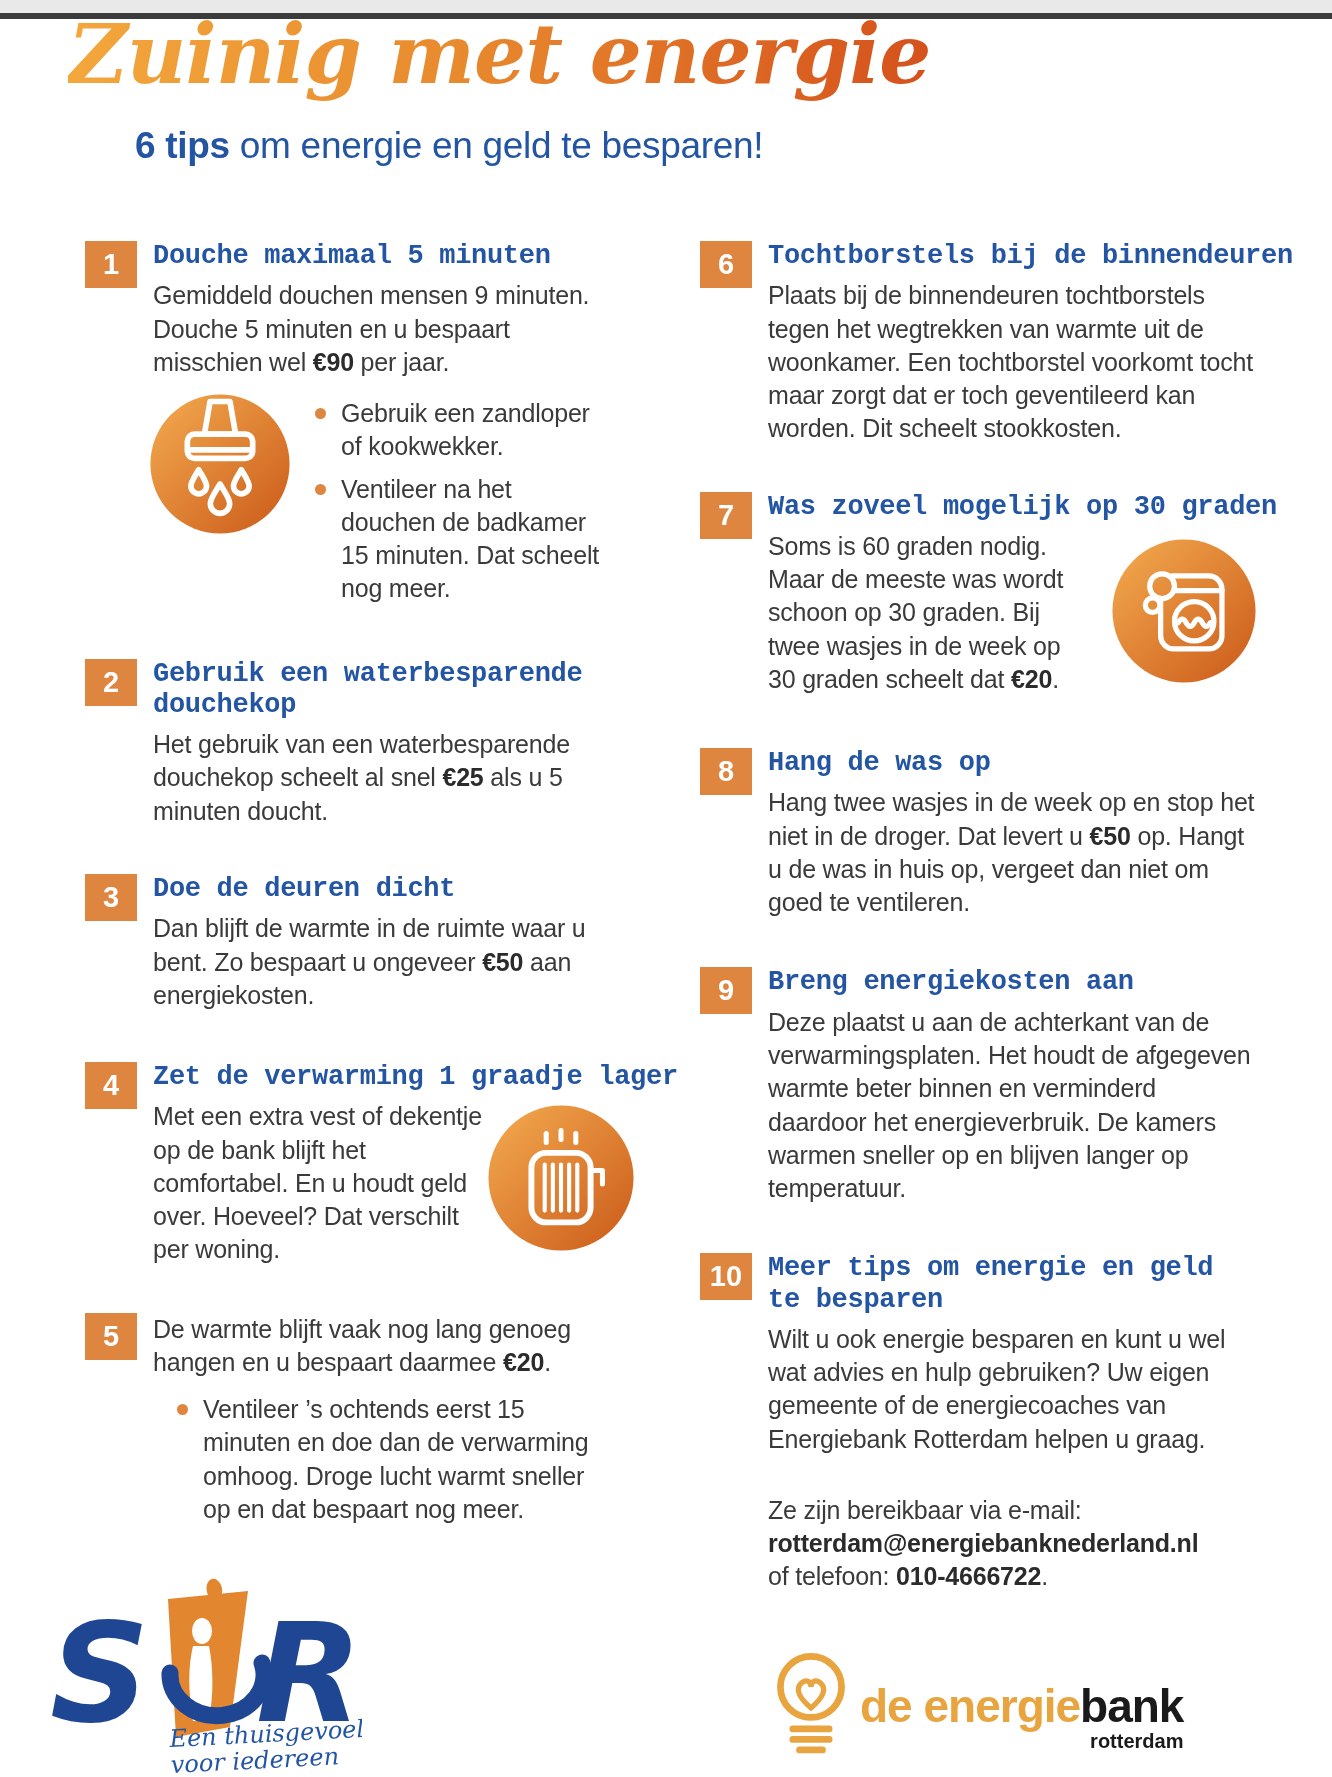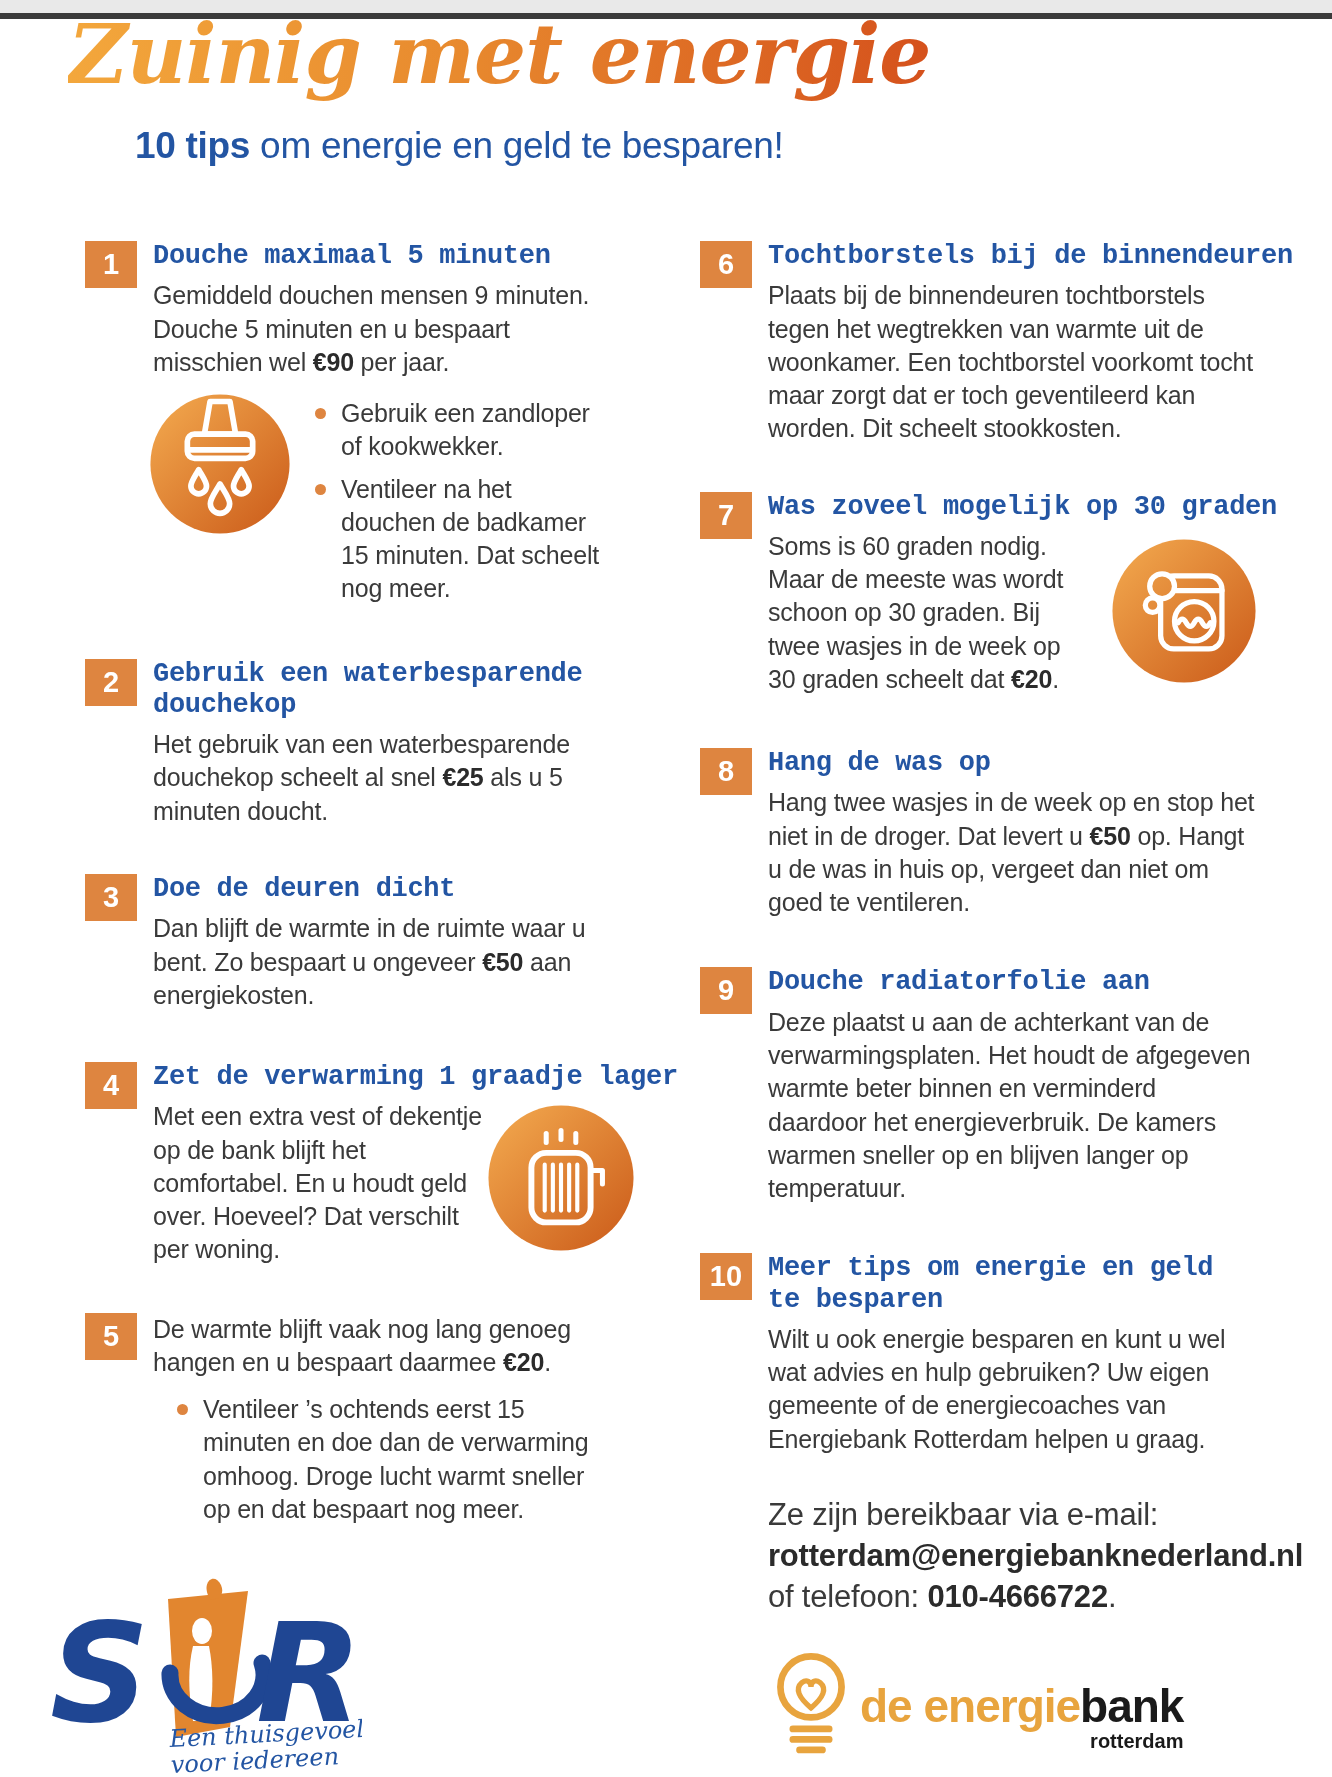--- a/index.html
+++ b/index.html
@@ -38,21 +38,21 @@
                   color:#3A3A3A;letter-spacing:-0.2px;margin-bottom:9px;}
   .bullet-list li::before{content:"";position:absolute;left:2px;top:11px;width:11px;height:11px;
                           border-radius:50%;background:#DE8540;}
 
   .side-row{display:flex;align-items:flex-start;}
   .side-text4{width:330px;flex:0 0 330px;}
   .icon4{flex:0 0 148px;width:148px;height:148px;margin-left:4px;margin-top:4px;}
   .side-text7{width:315px;flex:0 0 315px;}
   .icon7{flex:0 0 146px;width:146px;height:146px;margin-left:28px;margin-top:8px;}
 
-  .contact{margin-top:38px;font-size:31px;line-height:1.33;color:#3A3A3A;letter-spacing:-0.2px;}
+  .contact{margin-top:38px;font-size:25px;line-height:1.33;color:#3A3A3A;letter-spacing:-0.2px;}
   .contact div{margin:0;}
   .contact b{color:#2b2b2b;}
 
   .mt44{margin-top:44px;}.mt46{margin-top:46px;}.mt48{margin-top:48px;}
   .mt50{margin-top:50px;}.mt52{margin-top:52px;}
 
   .sor-logo{position:absolute;left:52px;top:1556px;width:310px;height:210px;}
   .eb-logo{position:absolute;left:768px;top:1602px;width:420px;height:150px;
            display:flex;align-items:flex-end;}
   .eb-bulb{flex:0 0 86px;width:86px;height:118px;}
@@ -63,21 +63,21 @@
   .eb-city{text-align:right;font-size:20px;font-weight:bold;color:#1A1A1A;
            letter-spacing:0;margin-top:2px;}
 </style>
 </head>
 <body>
 
 <div class="page">
   <div class="topbar"></div>
 
   <h1 class="title">Zuinig met energie</h1>
-  <p class="subtitle"><b>10 tips</b><span> om energie en geld te besparen!</span></p>
+  <p class="subtitle"><b>6 tips</b><span> om energie en geld te besparen!</span></p>
 
   <section class="col col-left">
 
     <article class="tip">
       <div class="badge">1</div>
       <div class="tip-content">
         <h2 class="tip-heading nowrap">Douche maximaal 5 minuten</h2>
         <p class="body-text"><span>Gemiddeld douchen mensen 9 minuten. Douche 5 minuten en u bespaart misschien wel </span><b>€90</b><span> per jaar.</span></p>
         <div class="icon-row">
           <svg class="shower-wrap" viewBox="0 0 100 100" aria-hidden="true">
@@ -204,21 +204,21 @@
       <div class="badge">8</div>
       <div class="tip-content">
         <h2 class="tip-heading nowrap">Hang de was op</h2>
         <p class="body-text"><span>Hang twee wasjes in de week op en stop het niet in de droger. Dat levert u </span><b>€50</b><span> op. Hangt u de was in huis op, vergeet dan niet om goed te ventileren.</span></p>
       </div>
     </article>
 
     <article class="tip mt48">
       <div class="badge">9</div>
       <div class="tip-content">
-        <h2 class="tip-heading nowrap">Douche radiatorfolie aan</h2>
+        <h2 class="tip-heading nowrap">Breng energiekosten aan</h2>
         <p class="body-text">Deze plaatst u aan de achterkant van de verwarmingsplaten. Het houdt de afgegeven warmte beter binnen en verminderd daardoor het energieverbruik. De kamers warmen sneller op en blijven langer op temperatuur.</p>
       </div>
     </article>
 
     <article class="tip mt48">
       <div class="badge">10</div>
       <div class="tip-content">
         <h2 class="tip-heading">Meer tips om energie en geld te besparen</h2>
         <p class="body-text">Wilt u ook energie besparen en kunt u wel wat advies en hulp gebruiken? Uw eigen gemeente of de energiecoaches van Energiebank Rotterdam helpen u graag.</p>
         <div class="contact">

